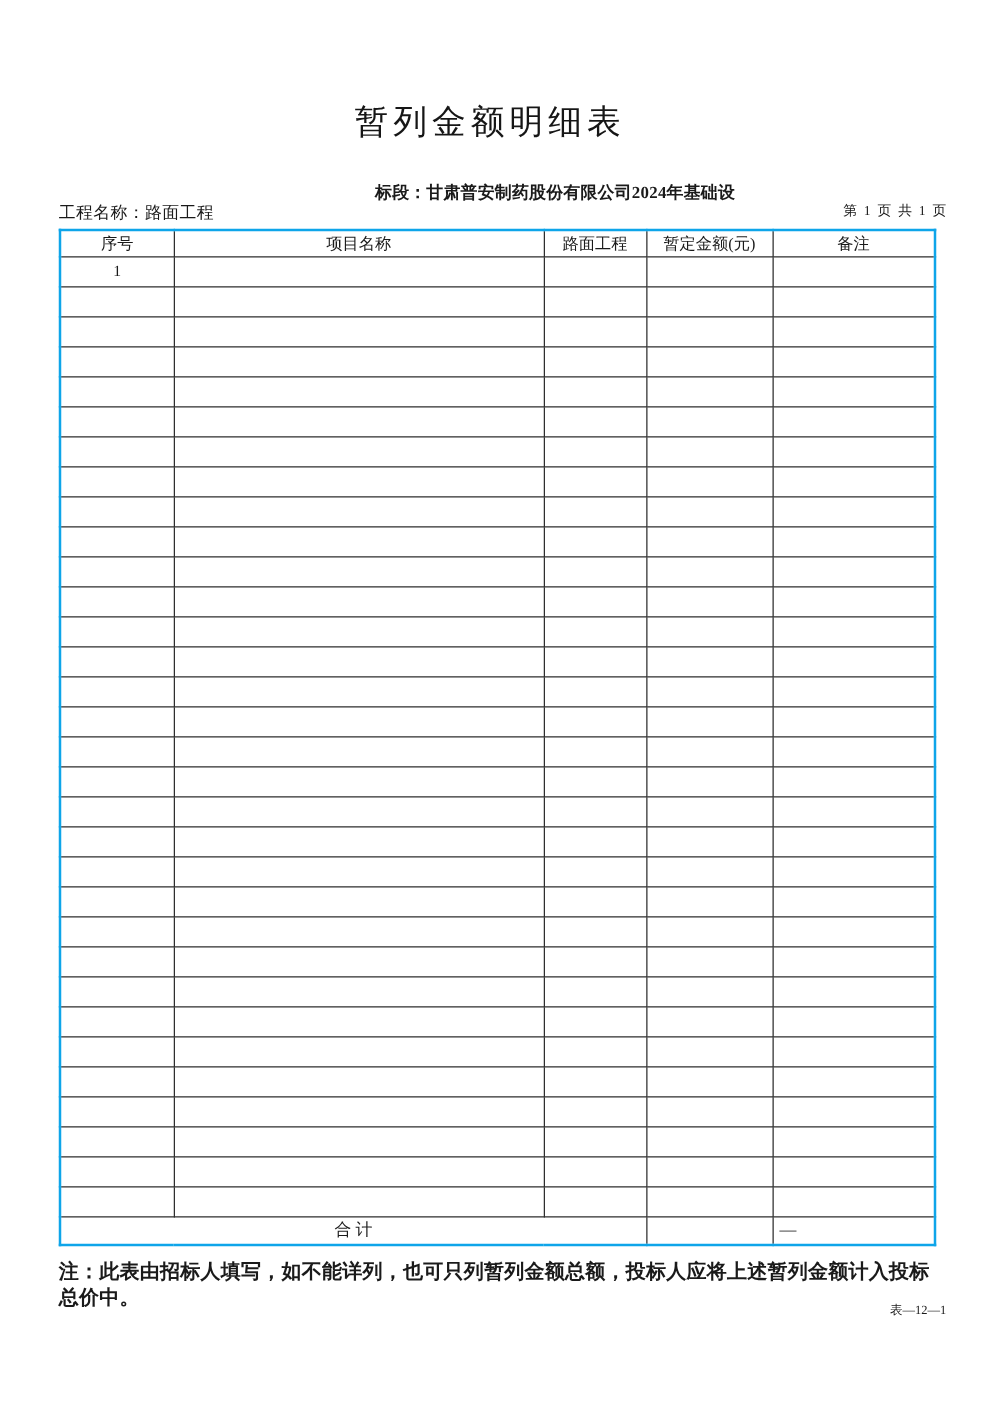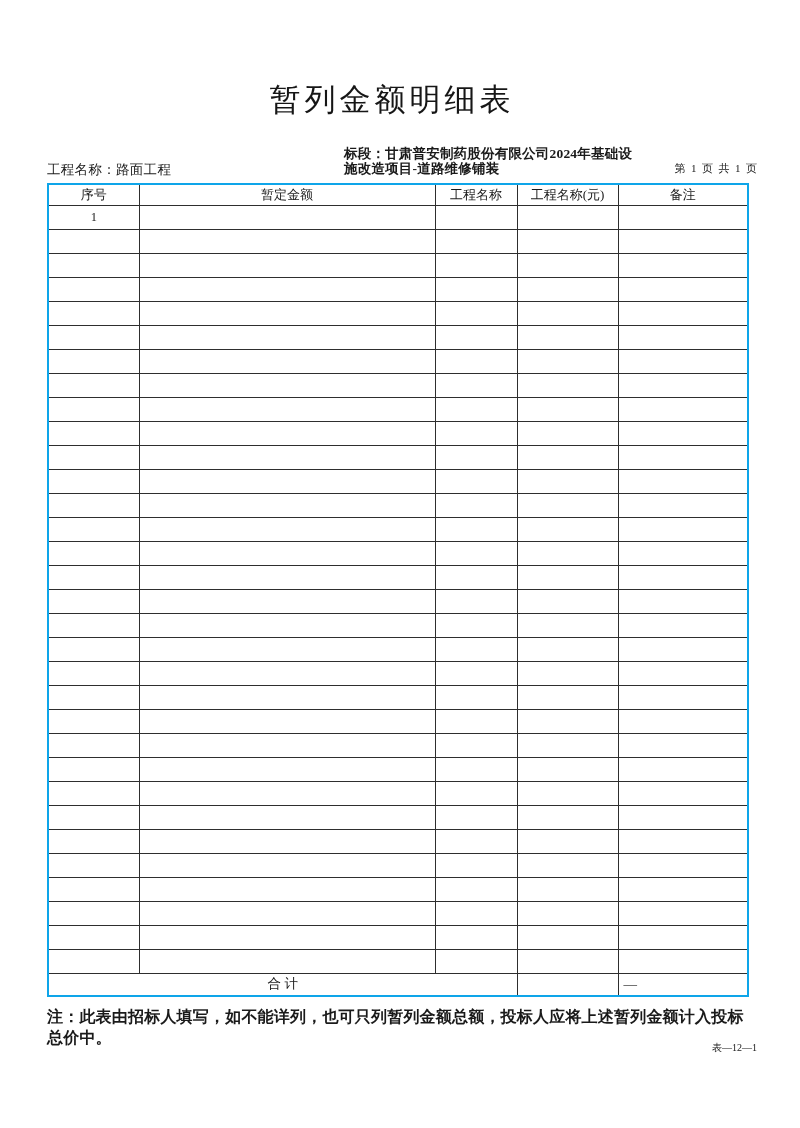--- a/index.html
+++ b/index.html
@@ -15,42 +15,41 @@
     color: #1a1a1a;
     overflow: hidden;
   }
   .title {
     position: absolute;
     top: 79px;
     left: 0;
     width: 784px;
     margin: 0;
     text-align: center;
-    font-size: 31px;
+    font-size: 27px;
     font-weight: 400;
     letter-spacing: 4px;
     color: #161616;
   }
   .hdr-project {
     position: absolute;
     left: 47px;
     top: 161px;
     font-size: 13.5px;
     letter-spacing: 0.3px;
     white-space: pre;
   }
   .hdr-section {
     position: absolute;
     left: 300px;
     top: 147px;
     font-size: 13.5px;
     font-weight: 700;
     line-height: 14.5px;
     letter-spacing: 0.2px;
-    margin-left: 44px;
   }
   .hdr-page {
     position: absolute;
     right: 43px;
     top: 161px;
     font-size: 11px;
     white-space: pre;
   }
   table.grid {
     position: absolute;
@@ -99,39 +98,38 @@
 </style>
 </head>
 <body>
 
 <h1 class="title">暂列金额明细表</h1>
 
 <div class="hdr-project">工程名称：路面工程</div>
 
 <div class="hdr-section">
   <div>标段：甘肃普安制药股份有限公司2024年基础设</div>
-  <div>施改造项目-道路维修铺装</div>
 </div>
 
 <div class="hdr-page">第  1  页  共  1  页</div>
 
 <table class="grid">
   <colgroup>
     <col style="width:91px">
     <col style="width:296px">
     <col style="width:82px">
     <col style="width:101px">
     <col style="width:130px">
   </colgroup>
   <thead>
     <tr>
         <th>序号</th>
-        <th>暂定金额</th>
-        <th>工程名称</th>
-        <th>工程名称(元)</th>
+        <th>项目名称</th>
+        <th>路面工程</th>
+        <th>暂定金额(元)</th>
         <th>备注</th>
       </tr>
   </thead>
   <tbody>
       <tr>
         <td>1</td>
         <td></td>
         <td></td>
         <td></td>
         <td></td>

